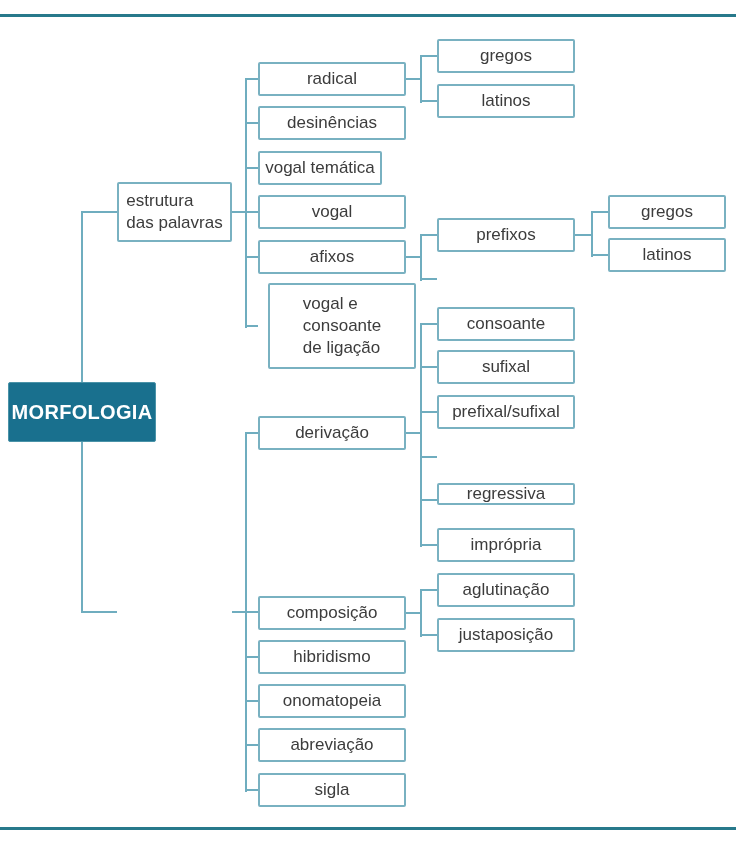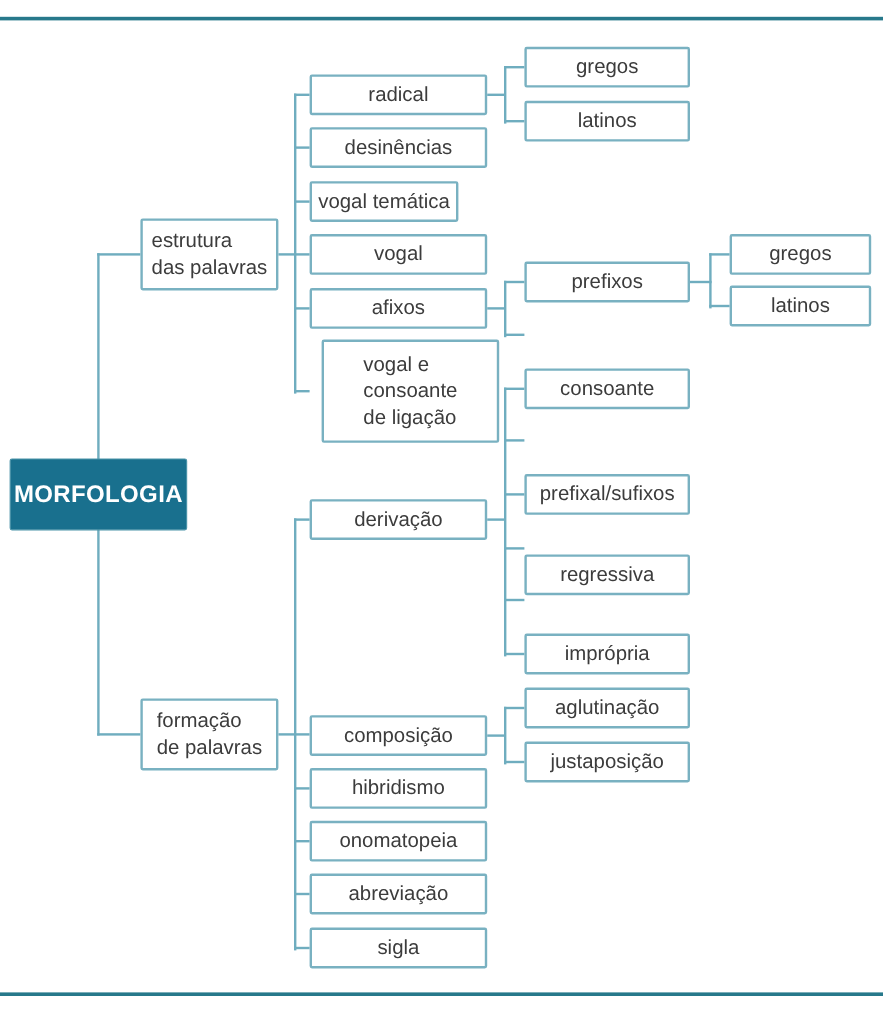--- a/index.html
+++ b/index.html
@@ -77,44 +77,43 @@
 
   <div class="line h" style="left:406px;top:612px;width:15px"></div>
   <div class="line v" style="left:420px;top:589px;height:48px"></div>
   <div class="line h" style="left:420px;top:589px;width:17px"></div>
   <div class="line h" style="left:420px;top:634px;width:17px"></div>
 
   <div class="node root" style="left:8px;top:382px;width:148px;height:60px">MORFOLOGIA</div>
 
   <div class="node" style="left:117px;top:182px;width:115px;height:60px">estrutura
 das palavras</div>
-  <div class="node" style="left:117px;top:582px;width:115px;height:60px">formação
-de palavras</div>
 
   <div class="node" style="left:258px;top:62px;width:148px;height:34px">radical</div>
   <div class="node" style="left:258px;top:106px;width:148px;height:34px">desinências</div>
   <div class="node" style="left:258px;top:151px;width:124px;height:34px">vogal temática</div>
   <div class="node" style="left:258px;top:195px;width:148px;height:34px">vogal</div>
   <div class="node" style="left:258px;top:240px;width:148px;height:34px">afixos</div>
   <div class="node" style="left:268px;top:283px;width:148px;height:86px">vogal e
 consoante
 de ligação</div>
   <div class="node" style="left:258px;top:416px;width:148px;height:34px">derivação</div>
   <div class="node" style="left:258px;top:596px;width:148px;height:34px">composição</div>
   <div class="node" style="left:258px;top:640px;width:148px;height:34px">hibridismo</div>
   <div class="node" style="left:258px;top:684px;width:148px;height:34px">onomatopeia</div>
   <div class="node" style="left:258px;top:728px;width:148px;height:34px">abreviação</div>
   <div class="node" style="left:258px;top:773px;width:148px;height:34px">sigla</div>
 
   <div class="node" style="left:437px;top:39px;width:138px;height:34px">gregos</div>
   <div class="node" style="left:437px;top:84px;width:138px;height:34px">latinos</div>
   <div class="node" style="left:437px;top:218px;width:138px;height:34px">prefixos</div>
   <div class="node" style="left:437px;top:307px;width:138px;height:34px">consoante</div>
-  <div class="node" style="left:437px;top:395px;width:138px;height:34px">prefixal/sufixos</div>
-  <div class="node" style="left:437px;top:462px;width:138px;height:34px">regressiva</div>
+  <div class="node" style="left:437px;top:350px;width:138px;height:34px">sufixal</div>
+  <div class="node" style="left:437px;top:395px;width:138px;height:34px">prefixal/sufixal</div>
+  <div class="node" style="left:437px;top:483px;width:138px;height:22px">regressiva</div>
   <div class="node" style="left:437px;top:528px;width:138px;height:34px">imprópria</div>
   <div class="node" style="left:437px;top:573px;width:138px;height:34px">aglutinação</div>
   <div class="node" style="left:437px;top:618px;width:138px;height:34px">justaposição</div>
 
   <div class="node" style="left:608px;top:195px;width:118px;height:34px">gregos</div>
   <div class="node" style="left:608px;top:238px;width:118px;height:34px">latinos</div>
 
 </div>
 
 </body></html>

